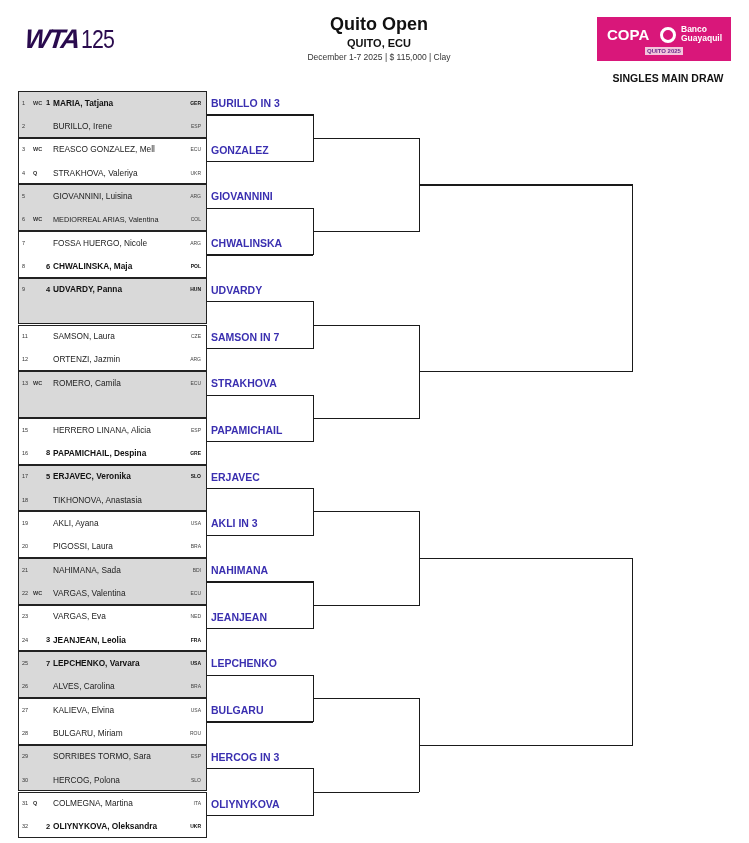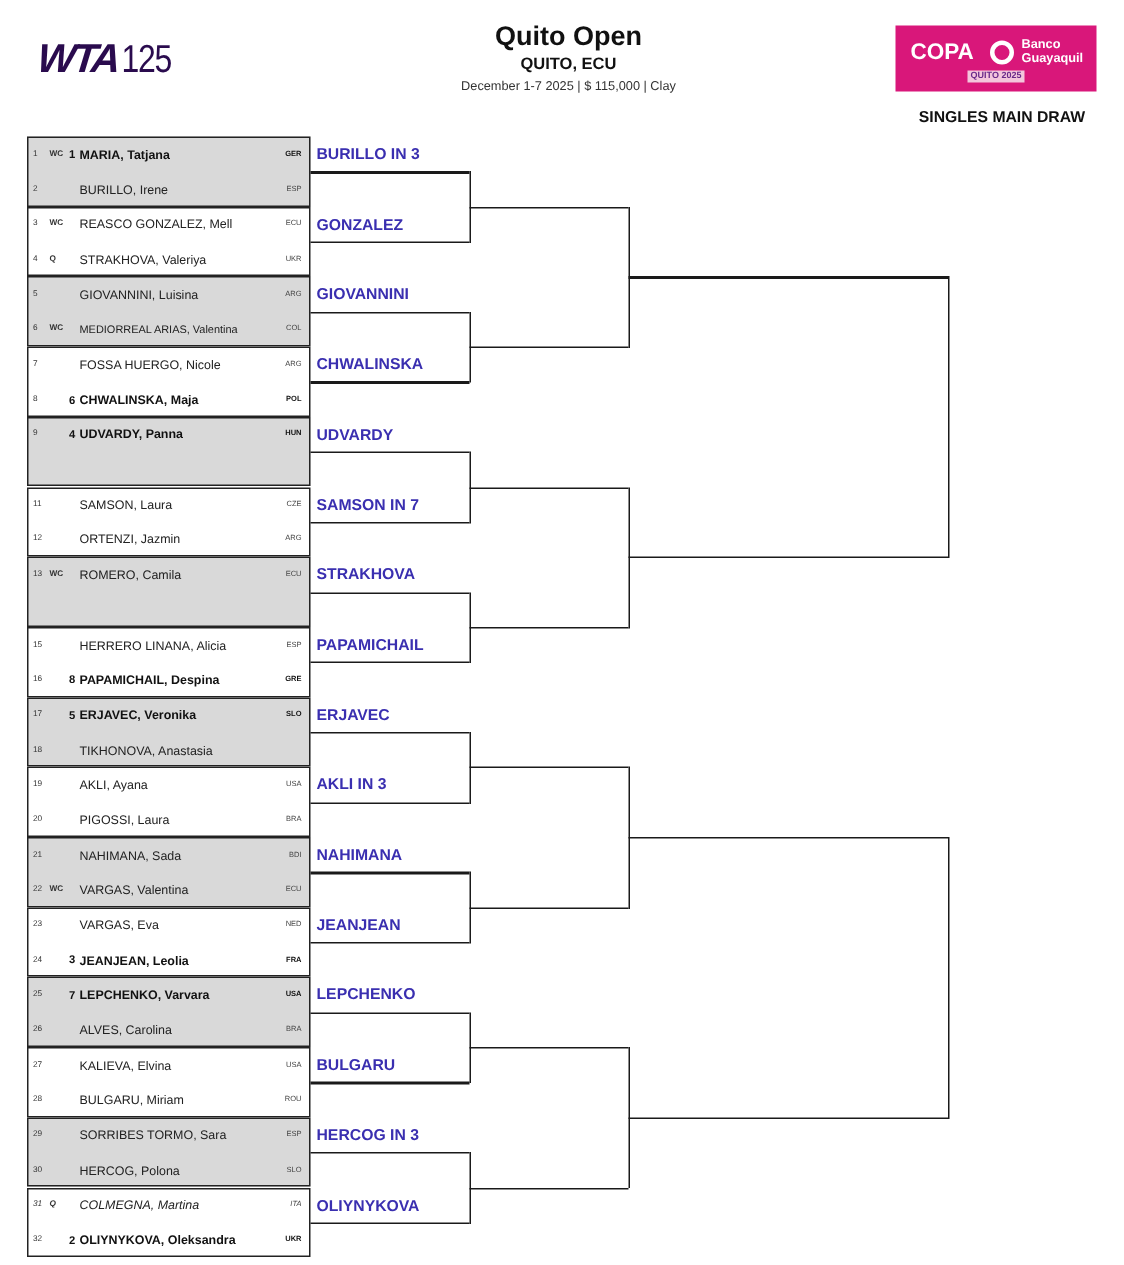--- a/index.html
+++ b/index.html
@@ -275,21 +275,21 @@
         <span class="nat">ESP</span>
       </div>
       <div class="row" style="top: 22.35px;">
         <span class="pos">30</span>
         <span class="entry"></span>
         <span class="name">HERCOG, Polona</span>
         <span class="nat">SLO</span>
       </div>
     </div>
     <div class="pair white" style="top: 700.5px;">
-      <div class="row" style="top: -1px; font-style: italic;">
+      <div class="row" style="top: -1px;">
         <span class="pos">31</span>
         <span class="entry">Q</span>
         <span class="name">COLMEGNA, Martina</span>
         <span class="nat">ITA</span>
       </div>
       <div class="row" style="top: 22.35px;">
         <span class="pos">32</span>
         <span class="entry"></span>
         <span class="seed">2</span>
         <span class="name seeded">OLIYNYKOVA, Oleksandra</span>

